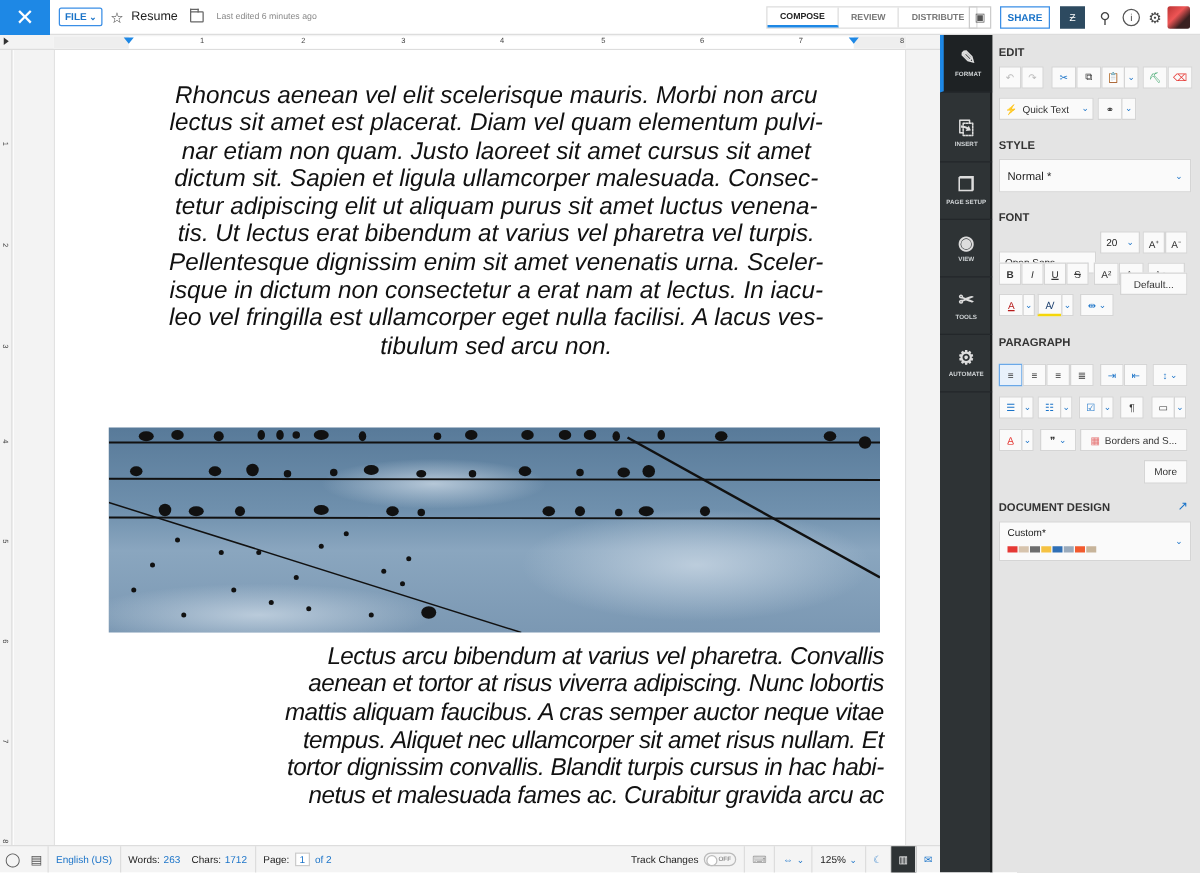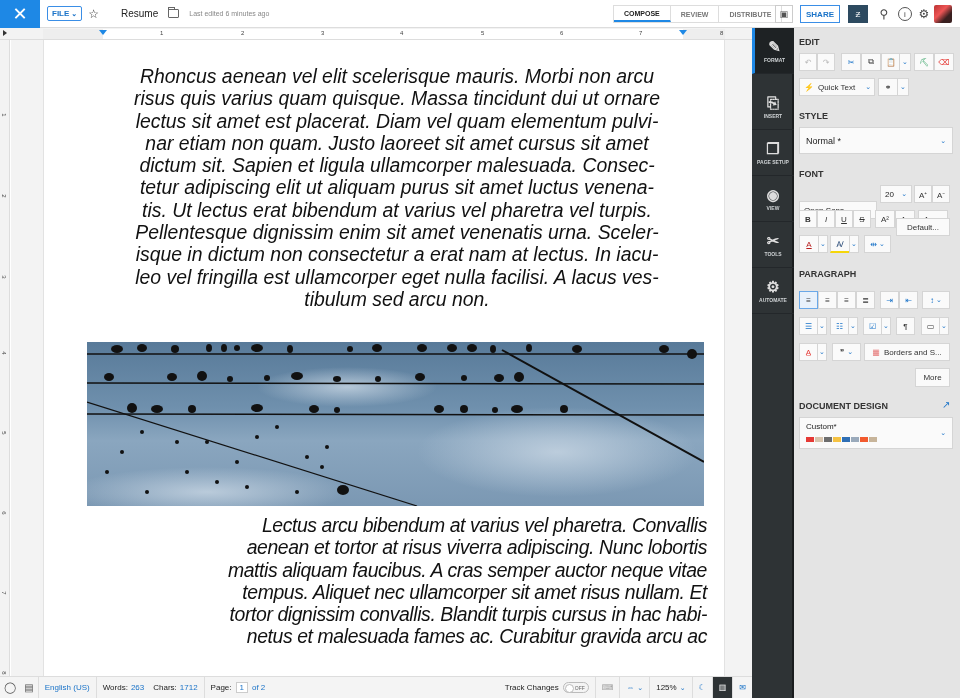--- a/index.html
+++ b/index.html
@@ -1,21 +1,21 @@
 <!DOCTYPE html>
 <html><head>
 <meta charset="utf-8">
 <style>
 *{box-sizing:border-box;margin:0;padding:0}
 body{width:960px;height:698px;overflow:hidden;font-family:"Liberation Sans",sans-serif;background:#fff;position:relative;color:#222}
 .topbar{position:absolute;left:0;top:0;width:960px;height:28px;background:#fff;border-bottom:1px solid #ddd;display:flex;align-items:center}
 .close-btn{width:40px;height:28px;background:#1e88e5;color:#fff;display:flex;align-items:center;justify-content:center;font-size:18px;cursor:pointer}
 .file-btn{margin-left:7px;border:1px solid #3a8ee6;color:#1a73c8;font-size:8px;font-weight:bold;padding:2px 4px;border-radius:2px;height:15px;display:flex;align-items:center;gap:2px}
 .star{margin-left:6px;font-size:12px;color:#333}
-.doc-title{margin-left:22px;font-size:10px;color:#222}
+.doc-title{margin-left:6px;font-size:10px;color:#222}
 .folder{margin-left:10px;width:11px;height:9px;border:1px solid #666;border-radius:1px;position:relative}
 .folder:before{content:"";position:absolute;left:-1px;top:-3px;width:5px;height:2px;border:1px solid #666;border-bottom:none}
 .last-edited{margin-left:10px;font-size:7px;color:#888}
 .mode-tabs{position:absolute;left:613px;top:5px;display:flex;border:1px solid #ddd;height:18px}
 .mode-tab{font-size:7px;font-weight:bold;color:#777;padding:0 10px;display:flex;align-items:center;border-right:1px solid #ddd}
 .mode-tab:last-child{border-right:none}
 .mode-tab.active{color:#222;border-bottom:2px solid #1e88e5}
 .icon-box{position:absolute;top:5px;width:18px;height:18px;border:1px solid #ccc;display:flex;align-items:center;justify-content:center;font-size:9px;color:#555}
 .share-btn{position:absolute;left:800px;top:5px;width:40px;height:18px;border:1px solid #3a8ee6;color:#1a73c8;font-size:8px;font-weight:bold;display:flex;align-items:center;justify-content:center}
 .zia-btn{position:absolute;left:848px;top:5px;width:20px;height:18px;background:#2d4a60;color:#fff;font-size:8px;display:flex;align-items:center;justify-content:center}
@@ -119,21 +119,20 @@
 </div>
 
 <div class="canvas">
   <div class="margin-icons">
       <span></span>
       <span></span>
     </div>
   <div class="page">
     <div class="para1" style="left:43px">
       <div>Rhoncus aenean vel elit scelerisque mauris. Morbi non arcu</div>
-      <div>risus quis varius quam quisque. Massa tincidunt dui ut ornare</div>
       <div>lectus sit amet est placerat. Diam vel quam elementum pulvi-</div>
       <div>nar etiam non quam. Justo laoreet sit amet cursus sit amet</div>
       <div>dictum sit. Sapien et ligula ullamcorper malesuada. Consec-</div>
       <div>tetur adipiscing elit ut aliquam purus sit amet luctus venena-</div>
       <div>tis. Ut lectus erat bibendum at varius vel pharetra vel turpis.</div>
       <div>Pellentesque dignissim enim sit amet venenatis urna. Sceler-</div>
       <div>isque in dictum non consectetur a erat nam at lectus. In iacu-</div>
       <div>leo vel fringilla est ullamcorper eget nulla facilisi. A lacus ves-</div>
       <div>tibulum sed arcu non.</div>
     </div>

